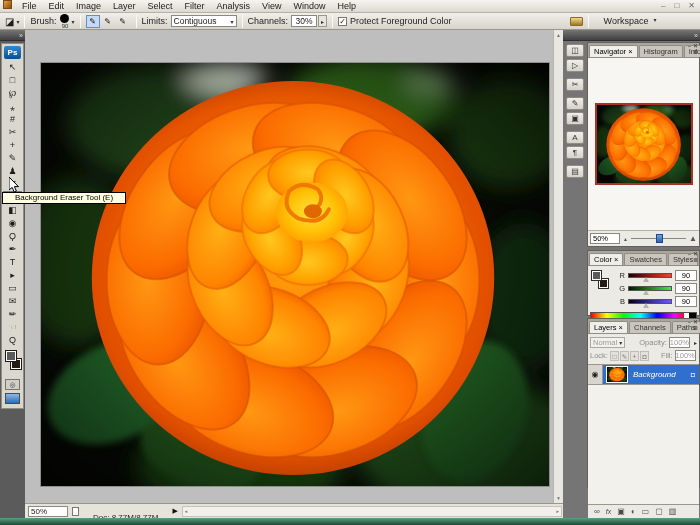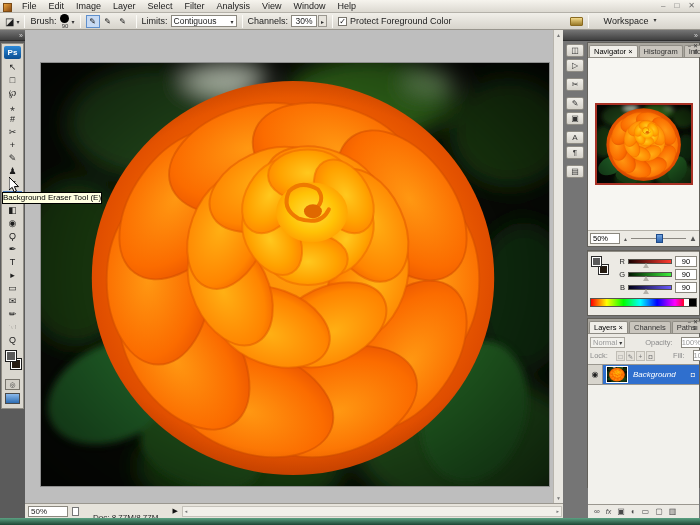--- a/index.html
+++ b/index.html
@@ -3,21 +3,21 @@
 <meta charset="utf-8">
 <style>
   *{margin:0;padding:0;box-sizing:border-box}
   html,body{width:700px;height:525px;overflow:hidden;background:#BEBEBE;
     font-family:"Liberation Sans",sans-serif;-webkit-font-smoothing:antialiased}
   #app{position:absolute;inset:0;width:700px;height:525px;background:#BEBEBE}
 
   
   #menubar{position:absolute;top:0;left:0;right:0;height:13px;
     background:linear-gradient(#F6F4EE,#DCD9D1);border-bottom:1px solid #B4B1A9;
-    display:flex;align-items:flex-end;font-size:9px;color:#1c1c1c;z-index:30}
+    display:flex;align-items:flex-start;font-size:9px;color:#1c1c1c;z-index:30}
   #appicon{width:9px;height:9px;margin:0 4px 0 3px;border:1px solid #7a4a15;
     background:linear-gradient(135deg,#e8a13c,#8a4a12)}
   .menu-item{padding:0 6px;line-height:12px}
   #winbtns{position:absolute;right:5px;top:1px;display:flex;gap:9px;font-size:8px;color:#6b6b6b}
 
   
   #optionsbar{position:absolute;top:13px;left:0;right:0;height:17px;
     background:linear-gradient(#F1EFE9,#D7D4CC);border-bottom:1px solid #98958D;
     display:flex;align-items:center;font-size:9px;color:#1c1c1c;z-index:30}
   .osep{width:1px;height:13px;background:#ACA9A1;border-right:1px solid #FBFAF6;margin:0 5px}
@@ -69,21 +69,21 @@
   #canvas{position:absolute;left:25px;top:30px;width:538px;height:473px;background:#BEBEBE;overflow:hidden}
   #photo{position:absolute;left:15px;top:32px;width:510px;height:425px;
     border:1px solid #8f8f8f;background:#070905}
   #photo svg{display:block}
   #vscroll{position:absolute;right:0;top:0;bottom:0;width:10px;background:#E9E7E1;
     border-left:1px solid #b7b4ac;display:flex;flex-direction:column;justify-content:space-between;
     align-items:center;font-size:5px;color:#777;padding:2px 0}
 
   
   #tooltip{position:absolute;left:2px;top:192px;z-index:60;background:#FFFFE1;border:1px solid #000;
-    font-size:8px;line-height:10px;padding:0 0;white-space:nowrap;color:#000}
+    font-size:8px;line-height:10px;padding:0 12px;white-space:nowrap;color:#000}
   #cursor{position:absolute;left:9px;top:177px;z-index:61}
 
   
   #statusbar{position:absolute;left:25px;top:503px;width:538px;height:15px;
     background:#E6E3DB;border-top:1px solid #9a978f;display:flex;align-items:center;font-size:8px;color:#222}
   #statzoom{width:40px;height:11px;background:#fff;border:1px solid #8b887f;margin-left:3px;
     padding:0 2px;line-height:9px}
   #docicon{width:7px;height:9px;background:#fff;border:1px solid #777;margin:0 4px}
   #docinfo{margin:12px 14px 0 10px}
   #statplay{font-size:7px;color:#111;margin-right:4px}
@@ -135,21 +135,21 @@
     border-left:3px solid transparent;border-right:3px solid transparent;border-bottom:5px solid #b5b2aa}
   .cbox{width:22px;height:11px;background:#fff;border:1px solid #8b887f;font-size:7.5px;
     text-align:center;line-height:10px}
   #ramp{margin-top:4px;height:9px;border:1px solid #55534d;position:relative;
     background:linear-gradient(to right,#f00 0%,#ff0 15%,#0f0 31%,#0ff 47%,#00f 63%,#f0f 80%,#f00 90%)}
   #ramp .rw{position:absolute;right:7px;top:0;bottom:0;width:5px;background:#fff}
   #ramp .rb{position:absolute;right:0;top:0;bottom:0;width:7px;background:#000}
 
   
   #layerctl{border-top:1px solid #8F8C84;padding:2px 2px;font-size:7.5px;color:#8b8b8b}
-  .lrow{display:flex;align-items:center;height:13px;gap:8px}
+  .lrow{display:flex;align-items:center;height:13px;gap:2px}
   #blend{width:50px;height:11px;background:#F2F1EC;border:1px solid #aBA8a0;color:#999;
     display:flex;justify-content:space-between;align-items:center;padding:0 2px;font-size:7.5px}
   .lockicons{display:flex;gap:1px}
   .lockicons span{width:9px;height:10px;border:1px solid #c0bdb5;font-size:6.5px;color:#777;
     text-align:center;line-height:9px;background:#E4E1DA}
   #layerrow{display:flex;align-items:center;height:21px;background:#2F6FCE;
     border-top:1px solid #9a978f;border-bottom:1px solid #9a978f}
   #eyecell{width:15px;height:100%;background:#D8D5CD;border-right:1px solid #9a978f;
     font-size:8px;color:#222;text-align:center;line-height:20px}
   #lthumb{width:22px;height:17px;margin-left:3px;border:1px solid #fff;background:#000}
@@ -422,20 +422,29 @@
         <span id="navzoom">50%</span>
         <span class="mtn sm">▲</span>
         <span id="navtrack">
           <span id="navthumbbtn"></span>
         </span>
         <span class="mtn lg">▲</span>
       </div>
     </div>
 
     <div class="pgroup" id="colorgroup" style="top:220px;height:66px">
+      <div class="tabbar">
+        <span class="tab act">Color ×</span>
+        <span class="tab">Swatches</span>
+        <span class="tab">Styles</span>
+        <span class="pgmini">
+          <span>− ✕</span><br>
+          <span>≣</span>
+        </span>
+      </div>
       <div id="colorbody">
         <span id="cswatches">
           <span id="cfg" style="background: rgb(90, 90, 90);"></span>
           <span id="cbg" style="background: rgb(36, 26, 16);"></span>
         </span>
         <div class="crow">
           <span class="clabel">R</span>
           <span class="ctrack" style="background:linear-gradient(to right,#1a0000,#ff3b30)">
               <span class="thumb"></span>
             </span>

